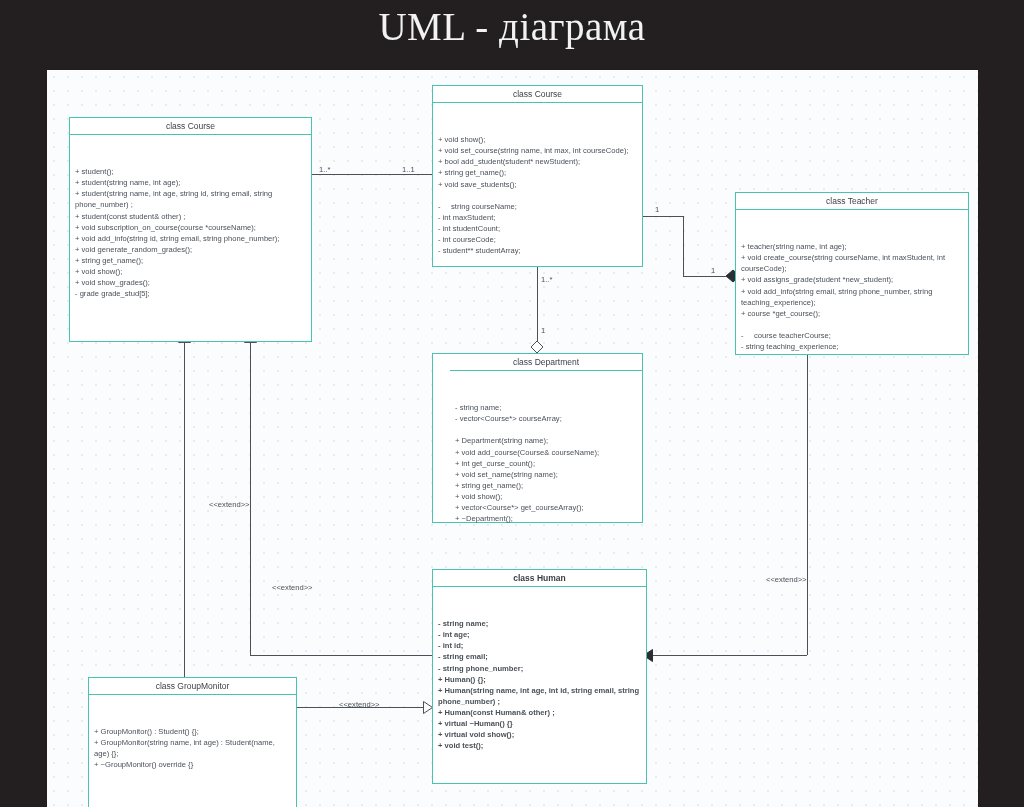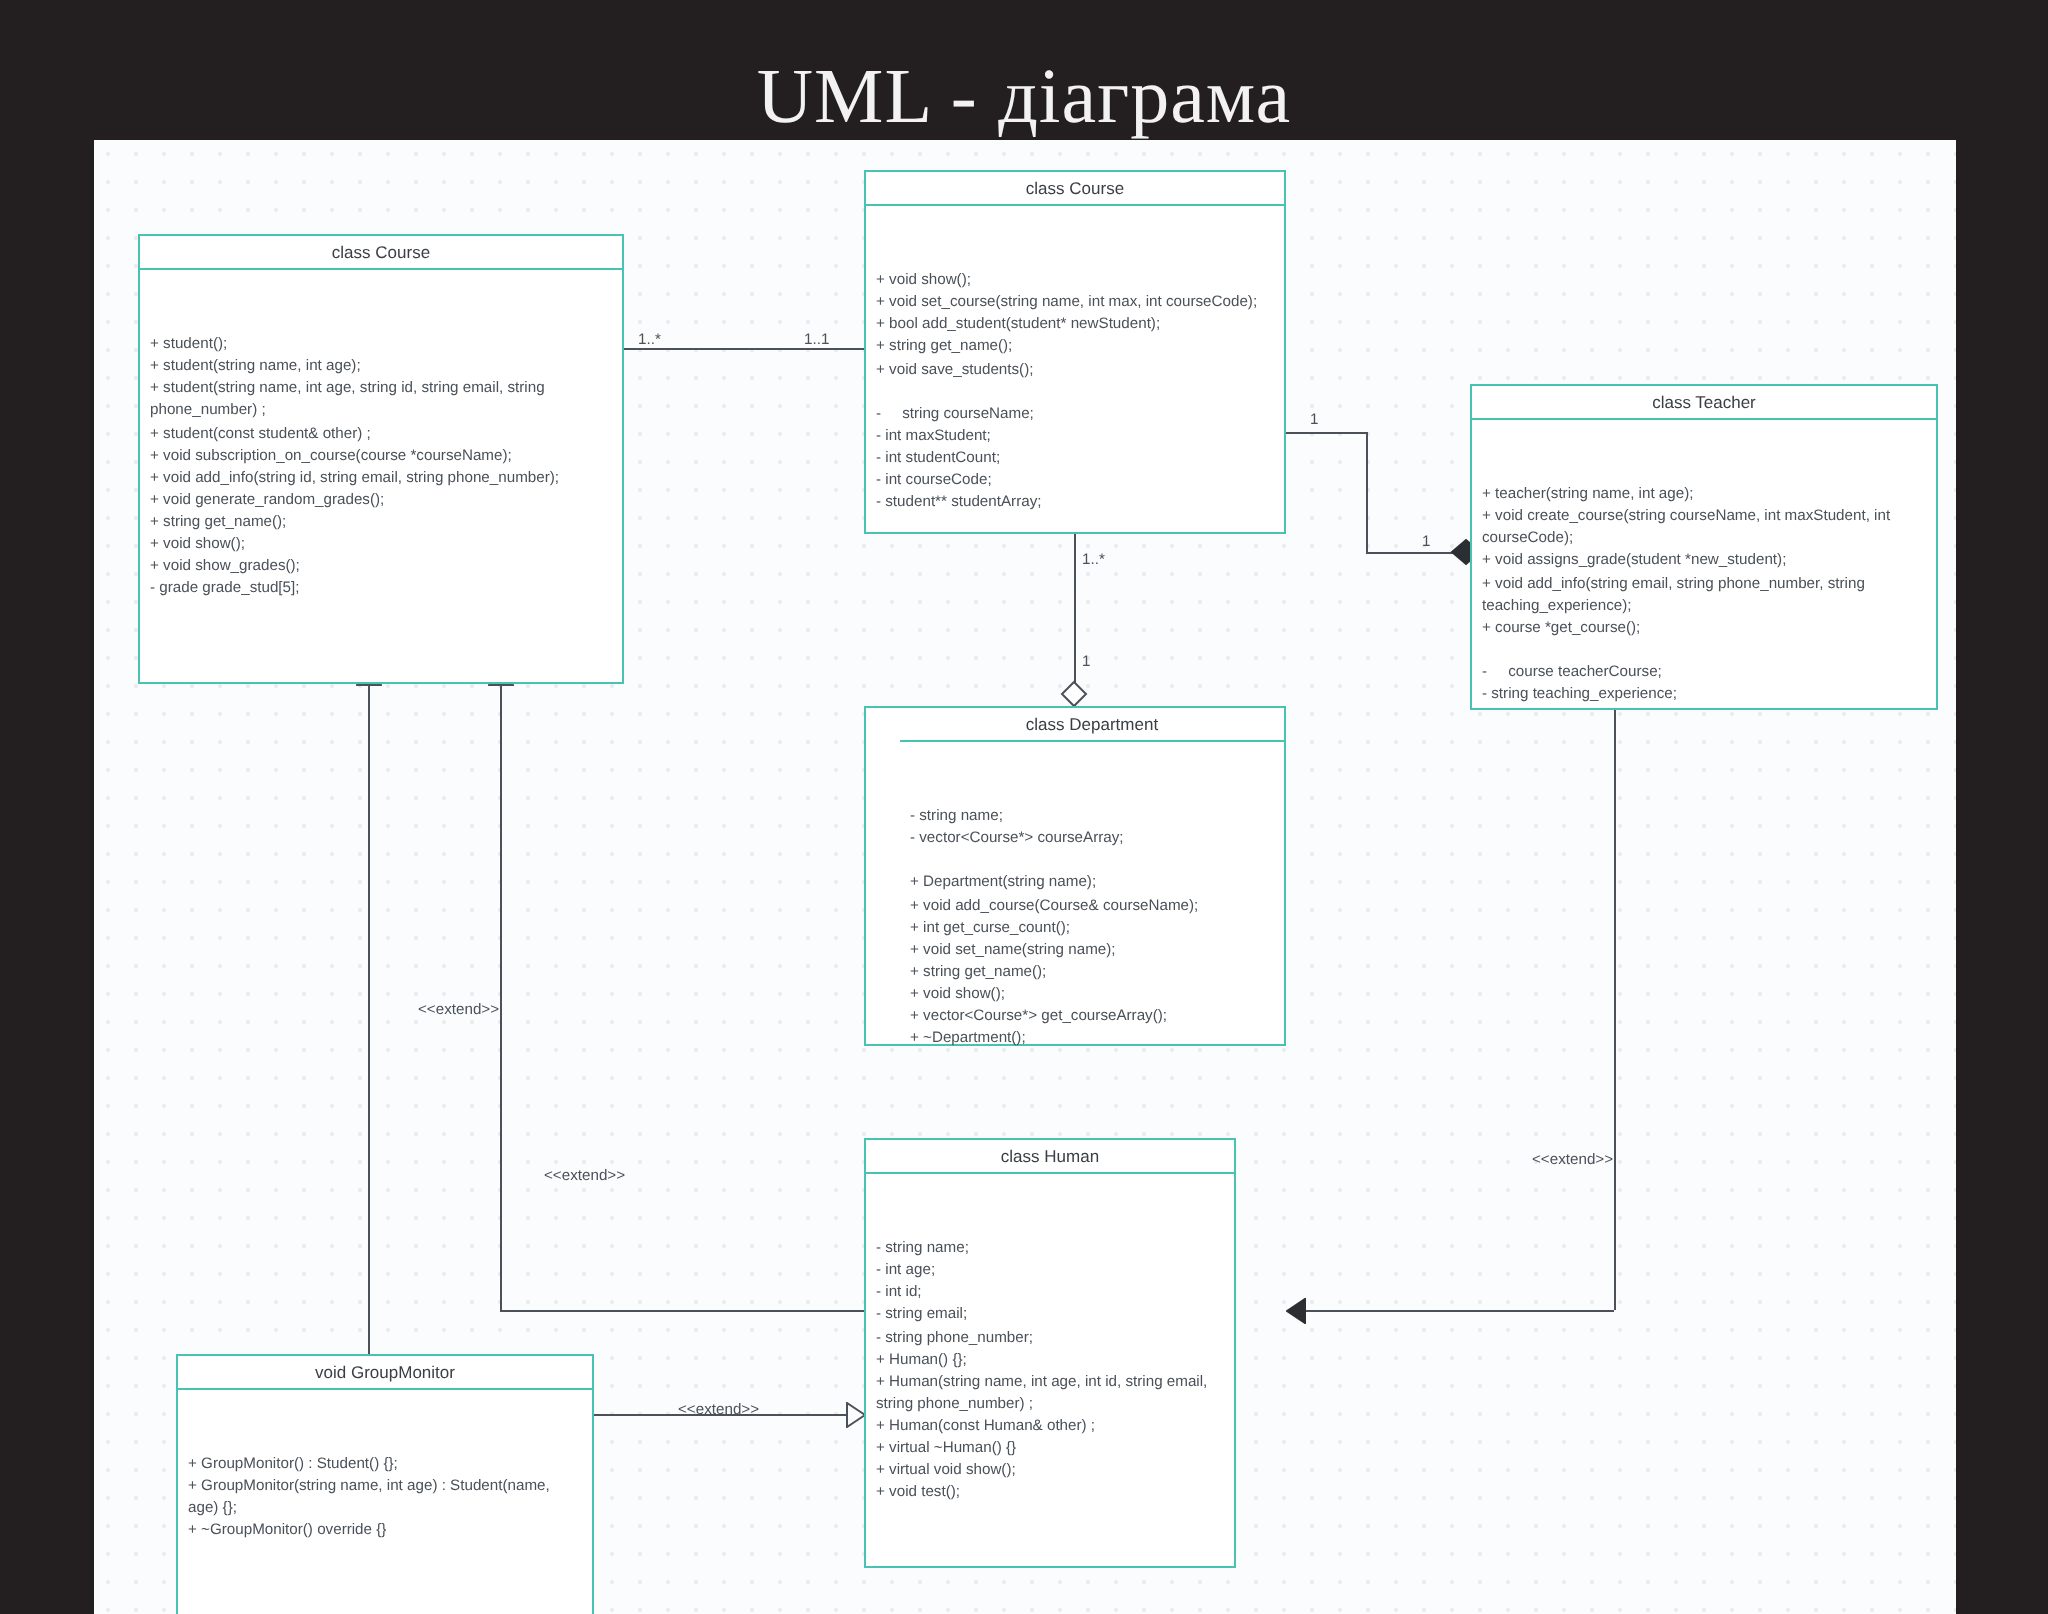--- a/index.html
+++ b/index.html
@@ -18,21 +18,20 @@
     position: absolute;
     top: 4px;
     left: 0;
     width: 1024px;
     text-align: center;
     color: #f2f2f2;
     font-family: "Liberation Serif", serif;
     font-size: 39px;
     letter-spacing: 0.5px;
     font-weight: 400;
-    margin-top: 22px;
   }
   #canvas {
     position: absolute;
     left: 47px;
     top: 70px;
     width: 931px;
     height: 737px;
     background: #fbfcfd;
     overflow: hidden;
   }
@@ -222,35 +221,35 @@
 + Department(string name);
 + void add_course(Course&amp; courseName);
 + int get_curse_count();
 + void set_name(string name);
 + string get_name();
 + void show();
 + vector&lt;Course*&gt; get_courseArray();
 + ~Department();</div>
   </div>
 
-  <div class="uml-class" style="left:385px; top:499px; width:186px; height:215px;">
+  <div class="uml-class" style="left:385px; top:499px; width:215px; height:215px;font-weight:bold;">
     <div class="uml-header">class Human</div>
     <div class="uml-body">- string name;
 - int age;
 - int id;
 - string email;
 - string phone_number;
 + Human() {};
 + Human(string name, int age, int id, string email, string phone_number) ;
 + Human(const Human&amp; other) ;
 + virtual ~Human() {}
 + virtual void show();
 + void test();</div>
   </div>
 
   <div class="uml-class" style="left:41px; top:607px; width:209px; height:160px;">
-    <div class="uml-header">void GroupMonitor</div>
+    <div class="uml-header">class GroupMonitor</div>
     <div class="uml-body">+ GroupMonitor() : Student() {};
 + GroupMonitor(string name, int age) : Student(name, age) {};
 + ~GroupMonitor() override {}</div>
   </div>
 
 </div>
 
 </body></html>

